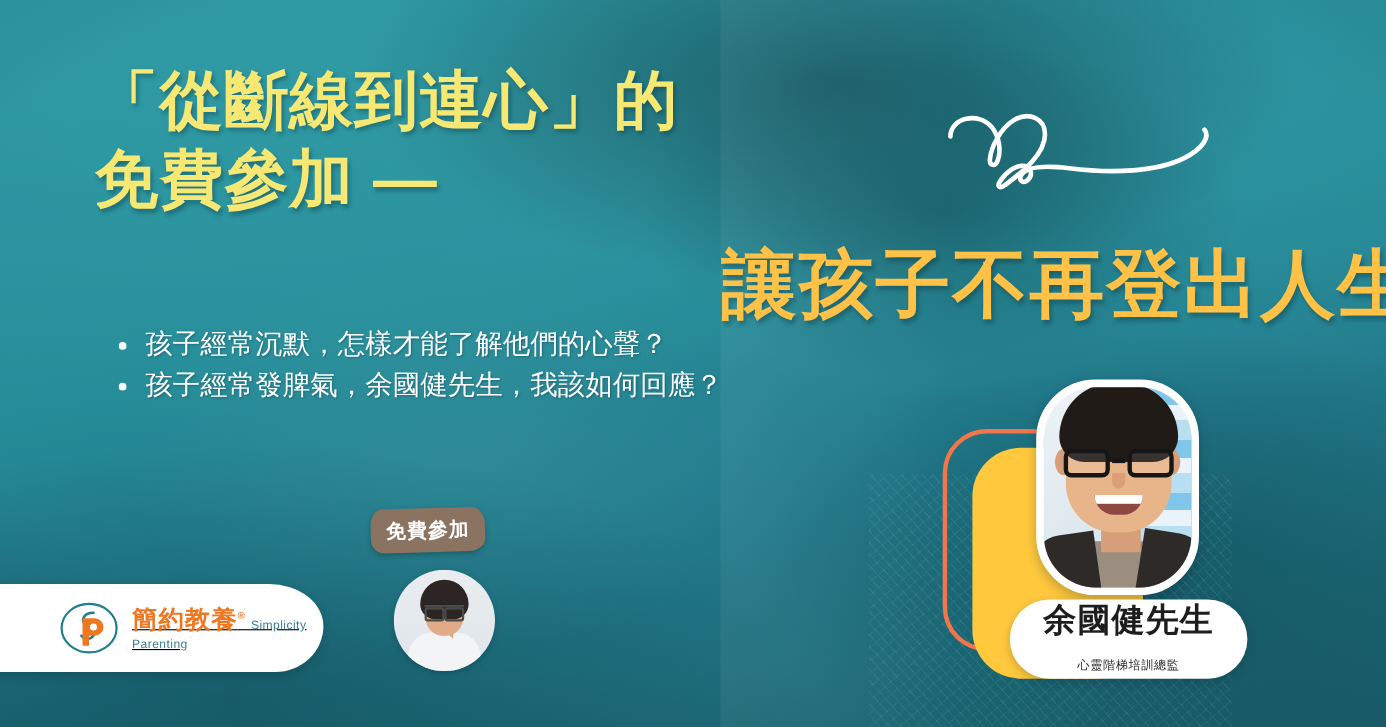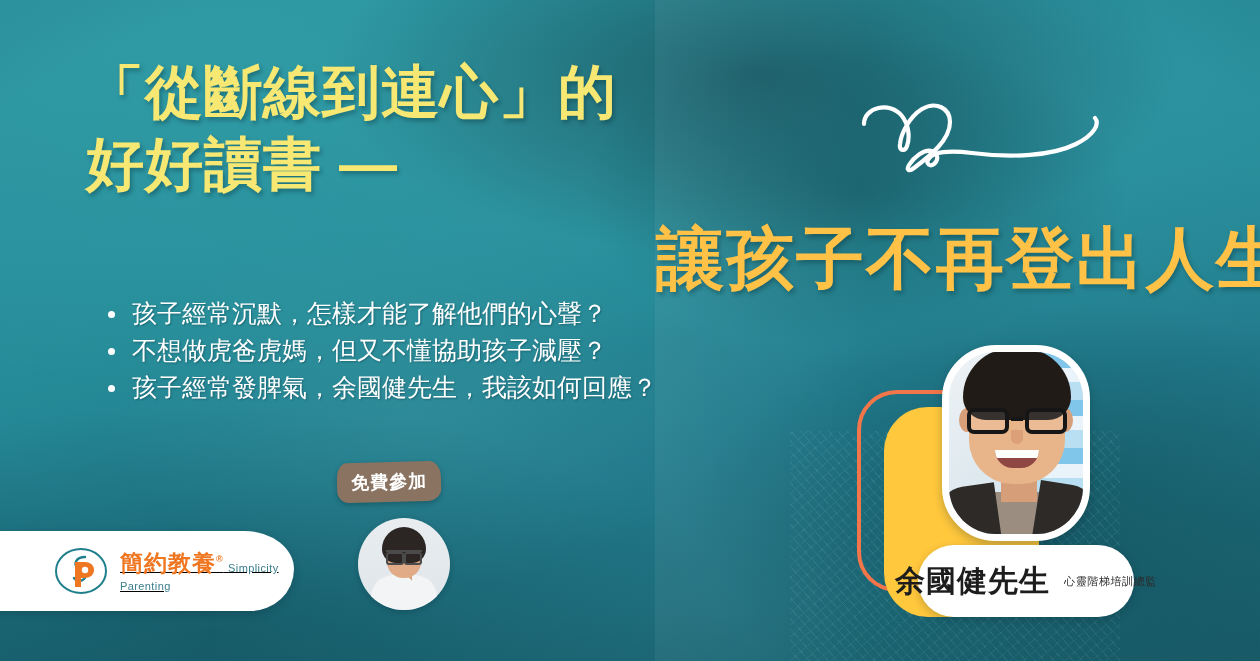--- a/index.html
+++ b/index.html
@@ -197,52 +197,51 @@
   .sp-jacket-l{position:absolute;left:-8px;top:134px;width:58px;height:70px;background:#2d2a28;border-radius:26px 0 0 0;transform:rotate(-8deg);}
   .sp-jacket-r{position:absolute;right:-10px;top:132px;width:58px;height:72px;background:#2d2a28;border-radius:0 26px 0 0;transform:rotate(9deg);}
   .sp-neck{position:absolute;left:52px;top:124px;width:36px;height:26px;background:#d79f79;}
 
   .sp-name-pill{
     position:absolute;left:918px;top:545px;
     width:216px;height:72px;
     background:#ffffff;
     border-radius:36px;
     box-shadow:0 3px 9px rgba(0,28,38,.22);
-    display:flex;flex-direction:row;align-items:center;justify-content:center;
+    display:flex;flex-direction:column;align-items:center;justify-content:center;
     gap:14px;
   }
   .sp-name{ color:#1d1d1d;font-size:30px;font-weight:bold;letter-spacing:1px;line-height:34px;white-space:nowrap; }
   .sp-role{ color:#2b2b2b;font-size:11px;letter-spacing:.6px;line-height:18px;white-space:nowrap; }
 </style>
 </head>
 <body>
 
 <div class="poster">
 
   <div class="bg-photo"></div>
   <div class="bg-seam"></div>
   <div class="bg-texture"></div>
   <div class="vignette"></div>
 
   <div class="title-wrap">
     <div class="title-line">「從斷線到連心」的</div>
-    <div class="title-line">好好讀書 —</div>
+    <div class="title-line">免費參加 —</div>
   </div>
 
   <div class="heart-doodle">
     <svg width="266" height="86" viewBox="0 0 266 86" fill="none">
       <path d="M12 26 C12 9, 38 3, 50 18 C57 27, 58 40, 55 48 C53 54, 47 53, 48 46 C49 36, 57 19, 70 11 C84 3, 98 10, 98 24 C98 42, 78 58, 62 70 C57 74, 54 72, 57 67 C62 59, 72 51, 80 53 C86 55, 87 62, 82 66 C78 69, 74 66, 76 62 C80 54, 96 52, 120 55 C160 60, 200 58, 224 46 C242 37, 248 26, 243 20" stroke="#ffffff" stroke-width="4.2" stroke-linecap="round" stroke-linejoin="round" fill="none"></path>
     </svg>
   </div>
 
   <div class="subhead">讓孩子不再登出人生</div>
 
   <ul class="bullets">
     <li>孩子經常沉默，怎樣才能了解他們的心聲？</li>
-    <li>不想做虎爸虎媽，但又不懂協助孩子減壓？</li>
     <li>孩子經常發脾氣，余國健先生，我該如何回應？</li>
   </ul>
 
   <div class="free-badge">
     <span>免費參加</span>
   </div>
 
   <div class="host-avatar">
     <div class="av-body"></div>
     <div class="av-neck"></div>

